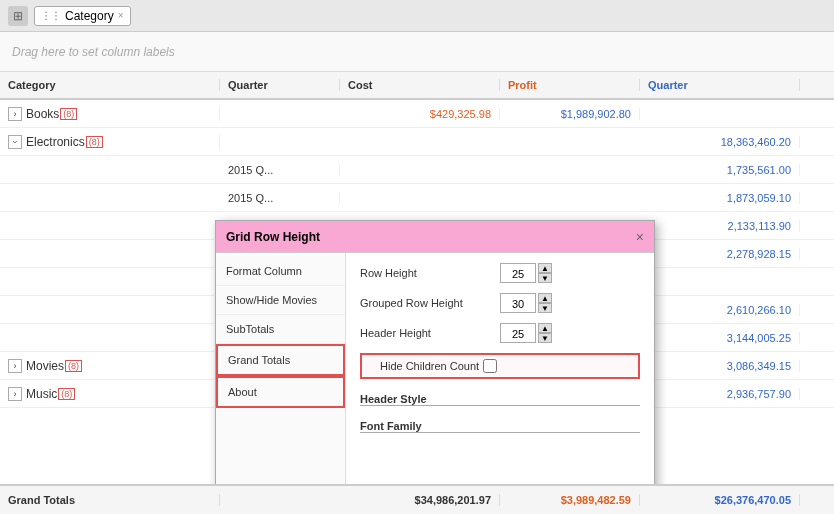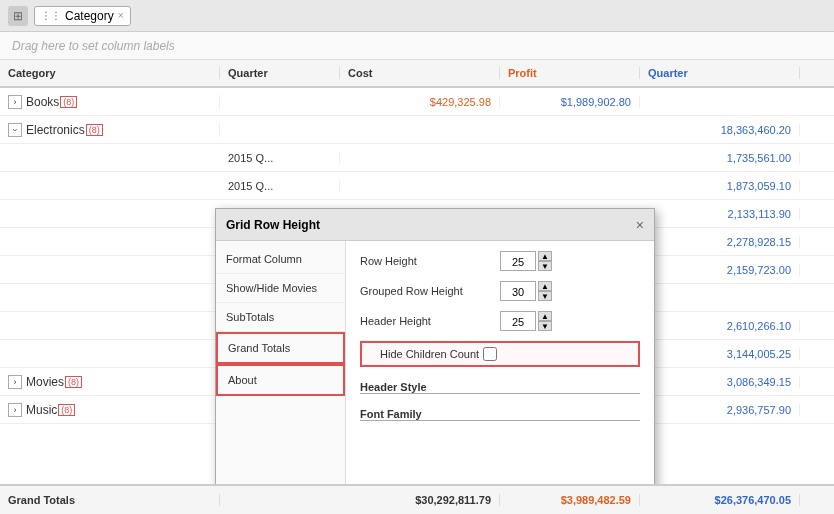--- a/index.html
+++ b/index.html
@@ -7,21 +7,21 @@
 
     .app-container { width: 834px; height: 514px; background: #fff; display: flex; flex-direction: column; }
 
     
     .top-bar { height: 32px; background: #e8e8e8; border-bottom: 1px solid #ccc; display: flex; align-items: center; padding: 0 8px; gap: 6px; }
     .top-bar-icon { width: 20px; height: 20px; background: #ccc; border-radius: 3px; display: flex; align-items: center; justify-content: center; }
     .category-chip { background: #fff; border: 1px solid #aaa; border-radius: 3px; padding: 2px 6px; display: flex; align-items: center; gap: 4px; font-size: 11px; }
     .chip-close { color: #999; cursor: pointer; font-size: 10px; }
 
     
-    .drop-area { height: 28px; background: #f9f9f9; border-bottom: 1px solid #ddd; display: flex; align-items: center; padding: 0 12px; color: #aaa; font-style: italic; }
+    .drop-area { height: 40px; background: #f9f9f9; border-bottom: 1px solid #ddd; display: flex; align-items: center; padding: 0 12px; color: #aaa; font-style: italic; }
 
     
     .table-header { display: grid; grid-template-columns: 220px 120px 160px 140px 160px; background: #f5f5f5; border-bottom: 2px solid #ccc; height: 28px; align-items: center; }
     .th { padding: 0 8px; color: #333; font-weight: bold; font-size: 11px; border-right: 1px solid #ddd; }
     .th.profit { color: #e06020; }
     .th.revenue { color: #3366cc; }
 
     
     .table-body { flex: 1; overflow: hidden; position: relative; }
     .table-row { display: grid; grid-template-columns: 220px 120px 160px 140px 160px; height: 28px; align-items: center; border-bottom: 1px solid #eee; }
@@ -36,21 +36,21 @@
 
     
     .table-footer { display: grid; grid-template-columns: 220px 120px 160px 140px 160px; height: 30px; align-items: center; border-top: 2px solid #ccc; background: #f5f5f5; }
     .tf { padding: 0 8px; font-size: 11px; color: #333; font-weight: bold; border-right: 1px solid #ddd; }
     .tf.numeric { text-align: right; }
     .tf.profit { color: #e06020; text-align: right; font-weight: bold; }
     .tf.revenue { color: #3366cc; text-align: right; font-weight: bold; }
 
     
     .modal { position: absolute; top: 120px; left: 215px; width: 440px; height: 350px; background: #fff; border: 1px solid #aaa; box-shadow: 3px 3px 10px rgba(0,0,0,0.3); display: flex; flex-direction: column; }
-    .modal-header { height: 32px; background: #e5e5e5; border-bottom: 1px solid #ccc; display: flex; align-items: center; justify-content: space-between; padding: 0 10px; }
+    .modal-header { height: 32px; background: #f9a8d4; border-bottom: 1px solid #ccc; display: flex; align-items: center; justify-content: space-between; padding: 0 10px; }
     .modal-title { font-weight: bold; font-size: 12px; }
     .modal-close { cursor: pointer; color: #666; font-size: 14px; }
     .modal-body { display: flex; flex: 1; overflow: hidden; }
 
     
     .modal-menu { width: 130px; border-right: 1px solid #ddd; background: #fafafa; padding-top: 4px; }
     .menu-item { padding: 8px 10px; cursor: pointer; color: #333; font-size: 11px; border-bottom: 1px solid #eee; }
     .menu-item.highlighted { border: 2px solid #e05050; }
 
     
@@ -147,27 +147,20 @@
       <div class="td"></div>
       <div class="td"></div>
       <div class="td revenue">2,133,113.90</div>
     </div>
     <div class="table-row">
       <div class="td indent"></div>
       <div class="td">2015 Q...</div>
       <div class="td"></div>
       <div class="td"></div>
       <div class="td revenue">2,278,928.15</div>
-    </div>
-    <div class="table-row">
-      <div class="td indent"></div>
-      <div class="td">2016 Q...</div>
-      <div class="td"></div>
-      <div class="td"></div>
-      <div class="td revenue">2,159,723.00</div>
     </div>
     <div class="table-row">
       <div class="td indent"></div>
       <div class="td">2016 Q...</div>
       <div class="td"></div>
       <div class="td"></div>
     </div>
     <div class="table-row">
       <div class="td indent"></div>
       <div class="td">2016 Q...</div>
@@ -271,17 +264,17 @@
           <div class="section-label section-underline">Font Family</div>
         </div>
       </div>
     </div>
 
   </div>
 
   <div class="table-footer">
     <div class="tf">Grand Totals</div>
     <div class="tf"></div>
-    <div class="tf numeric">$30,292,811.79</div>
+    <div class="tf numeric">$34,986,201.97</div>
     <div class="tf profit">$3,989,482.59</div>
     <div class="tf revenue">$26,376,470.05</div>
   </div>
 </div>
 
 </body></html>

